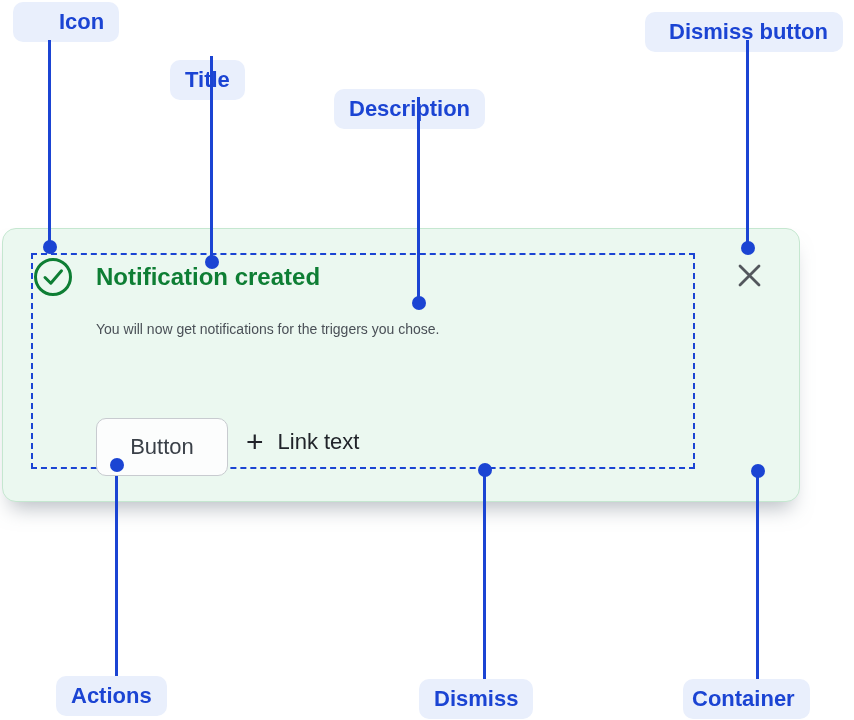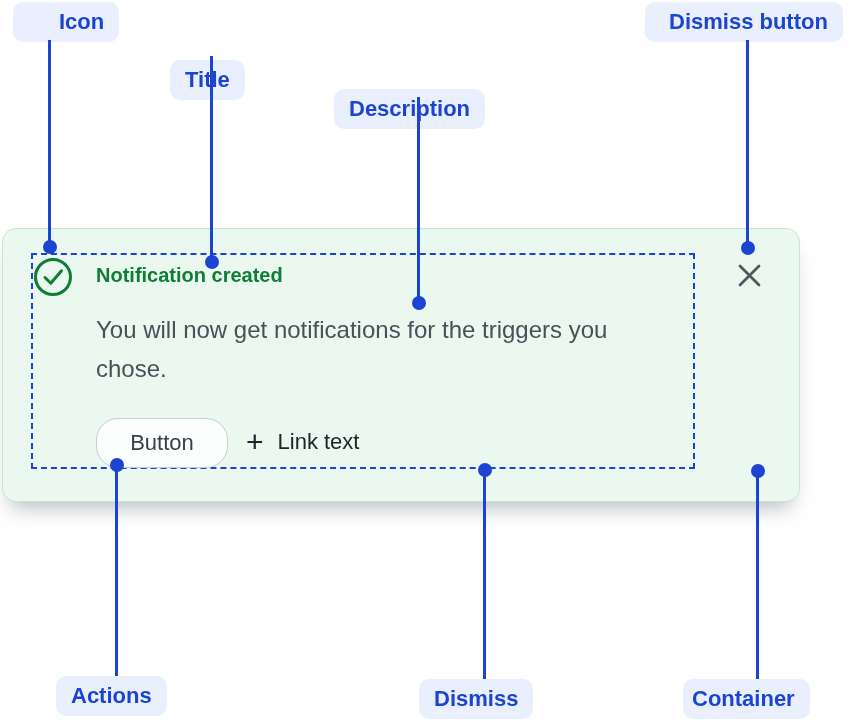--- a/index.html
+++ b/index.html
@@ -33,31 +33,31 @@
   }
   .content-outline{
     position:absolute;left:31px;top:253px;width:664px;height:216px;
     border:2px dashed #1b44d3;
     box-sizing:border-box;
     z-index:4;
   }
   .check-icon{position:absolute;left:33px;top:257px;width:40px;height:40px;z-index:5;}
   .note-title{
     position:absolute;left:96px;top:263px;
-    font-size:20px;font-weight:700;color:#0e7e34;line-height:1.2;z-index:5;
+    font-size:24px;font-weight:700;color:#0e7e34;line-height:1.2;z-index:5;
   }
   .note-desc{
     position:absolute;left:96px;top:310px;max-width:545px;
-    font-size:24px;font-weight:400;color:#4a5057;line-height:39px;z-index:5;
+    font-size:14px;font-weight:400;color:#4a5057;line-height:39px;z-index:5;
   }
   .action-button{
-    position:absolute;left:96px;top:418px;width:132px;height:50px;
+    position:absolute;left:96px;top:418px;width:132px;height:58px;
     background:#fcfdfd;
     border:1.5px solid #c8cbd0;
-    border-radius:22px;
+    border-radius:10px;
     font-family:inherit;
     font-size:22px;color:#3a4048;
     display:flex;align-items:center;justify-content:center;
     box-sizing:border-box;cursor:pointer;z-index:5;padding:0;
   }
   .link-action{
     position:absolute;left:246px;top:429px;
     display:flex;align-items:center;gap:14px;
     font-size:22px;color:#21242a;cursor:pointer;z-index:5;
   }
@@ -101,21 +101,21 @@
     <span>
       <svg width="27" height="27" viewBox="0 0 27 27">
         <path d="M4 4 L23 23 M23 4 L4 23" stroke="#53575d" stroke-width="2.8" stroke-linecap="round"></path>
       </svg>
     </span>
   </button>
 
   <div class="pill" style="left:13px;top:2px;padding-left:46px;">Icon</div>
   <div class="pill" style="left:170px;top:18px;margin-top:42px;">Title</div>
   <div class="pill" style="left:334px;top:59px;margin-top:30px;">Description</div>
-  <div class="pill" style="left:645px;top:2px;padding-left:24px;">Dismiss button</div>
+  <div class="pill" style="left:645px;top:12px;padding-left:24px;">Dismiss button</div>
 
   <div class="pill" style="left:56px;top:676px;">Actions</div>
   <div class="pill" style="left:419px;top:679px;">Dismiss</div>
   <div class="pill" style="left:683px;top:679px;padding-left:9px;">Container</div>
 
   <div class="line" style="left:48px;top:40px;height:207px;"></div>
   <div class="line" style="left:210px;top:56px;height:207px;"></div>
   <div class="line" style="left:417px;top:97px;height:206px;"></div>
   <div class="line" style="left:746px;top:40px;height:208px;"></div>
   <div class="line" style="left:115px;top:465px;height:211px;"></div>

